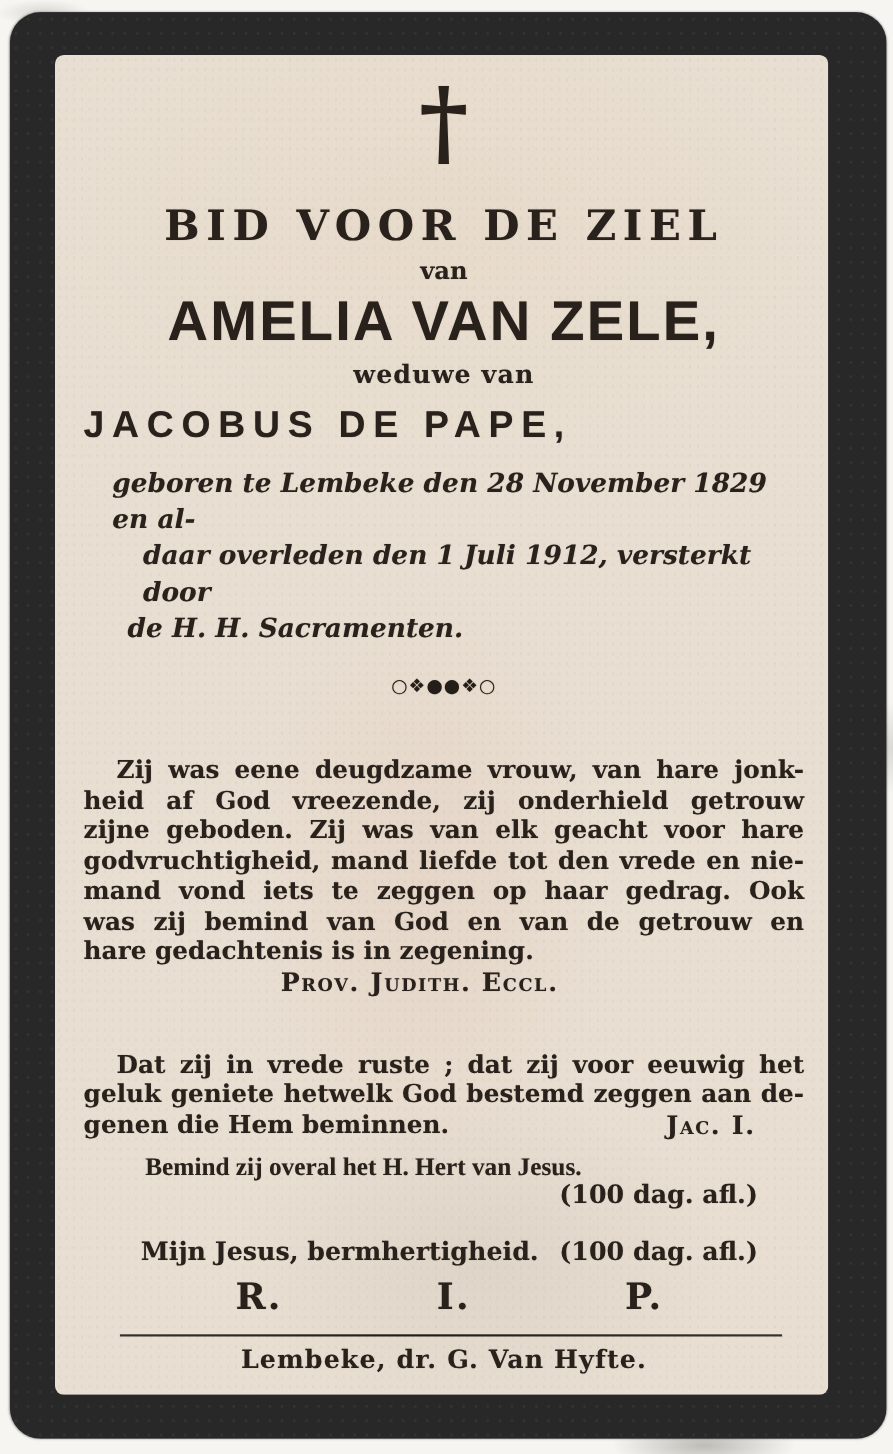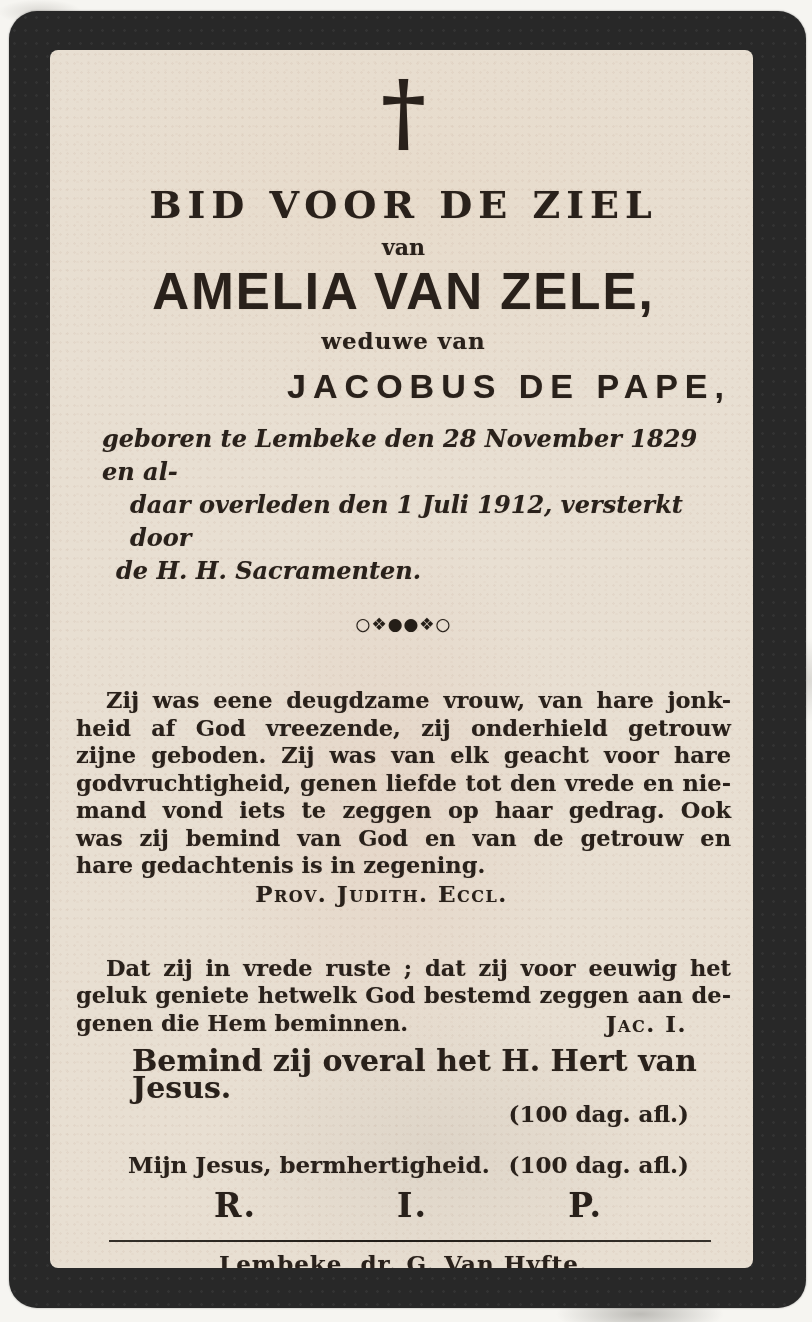--- a/index.html
+++ b/index.html
@@ -41,21 +41,21 @@
     padding: 0 22px 0 26px;
     text-shadow: 0 0 1px rgba(70,50,35,.35);
     overflow: hidden;
   }
 
   .cross { margin-top: 16px; text-align: center; font-size: 86px; line-height: 92px; font-weight: bold; }
   .heading { margin-top: 24px; text-align: center; font-size: 38px; line-height: 46px; font-weight: bold; letter-spacing: 6px; white-space: nowrap; }
   .van { margin-top: 6px; text-align: center; font-size: 22px; line-height: 26px; font-weight: bold; }
   .name { margin-top: 2px; text-align: center; font-family: "Liberation Sans", sans-serif; font-size: 51px; line-height: 60px; font-weight: bold; letter-spacing: 2px; white-space: nowrap; }
   .weduwe { margin-top: 6px; text-align: center; font-size: 23px; line-height: 26px; font-weight: bold; letter-spacing: 1px; }
-  .husband { margin-top: 12px; text-align: right; font-family: "Liberation Sans", sans-serif; font-size: 34px; line-height: 40px; font-weight: bold; letter-spacing: 7px; white-space: nowrap; }
+  .husband { margin-top: 12px; text-align: left; font-family: "Liberation Sans", sans-serif; font-size: 34px; line-height: 40px; font-weight: bold; letter-spacing: 7px; white-space: nowrap; }
 
   .vitals { margin-top: 16px; font-style: italic; font-weight: bold; font-size: 24px; line-height: 33px; }
   .vitals .vl:nth-child(1) { padding-left: 26px; }
   .vitals .vl:nth-child(2) { padding-left: 54px; }
   .vitals .vl:nth-child(3) { padding-left: 40px; }
 
   .ornament { margin-top: 22px; text-align: center; font-family: "DejaVu Sans", sans-serif; font-size: 17px; line-height: 30px; letter-spacing: 1px; color: #241e18; }
 
   .para, .devotion, .imprint, .rip { font-weight: bold; }
   .bl { font-size: 22.5px; line-height: 27.5px; }
@@ -63,21 +63,21 @@
   .indent { text-indent: 30px; margin-top: 48px; }
   .cite { font-variant: small-caps; letter-spacing: 1.5px; font-size: 23px; }
   .cite-line { text-align: center; padding-right: 44px; line-height: 27px; }
   .lastline { display: flex; justify-content: space-between; padding-right: 44px; }
 
   .p1 { margin-top: 26px; }
   .p2 { margin-top: 4px; }
   .p3 { margin-top: 10px; }
 
   .d1 { margin-top: 10px; }
-  .d1 .dtext { font-size: 30px; line-height: 27px; padding-left: 56px; }
+  .d1 .dtext { font-size: 23px; line-height: 27px; padding-left: 56px; font-family: Liberation Serif, serif; }
   .d1 .dright { font-size: 23px; line-height: 26px; text-align: right; padding-right: 42px; }
   .d2 { margin-top: 24px; display: flex; justify-content: space-between; font-size: 23px; line-height: 27px; padding-left: 52px; padding-right: 42px; }
 
   .rip { margin-top: 8px; display: flex; justify-content: space-between; padding: 0 128px 0 138px; font-size: 33px; line-height: 40px; letter-spacing: 2px; }
 
   .rule { margin: 14px 20px 0 33px; height: 2px; background: linear-gradient(90deg, #34302a 0%, #211d18 45%, #36322c 100%); }
   .imprint { margin-top: 8px; text-align: center; font-size: 23px; line-height: 28px; letter-spacing: 1px; }
 </style>
 </head>
 <body>
@@ -99,21 +99,21 @@
         <div class="vl">daar overleden den 1 Juli 1912, versterkt door</div>
         <div class="vl">de H. H. Sacramenten.</div>
       </div>
 
       <div class="ornament">○❖●●❖○</div>
 
       <div class="para p1">
         <div class="bl just indent">Zij was eene deugdzame vrouw, van hare jonk-</div>
         <div class="bl just">heid af God vreezende, zij onderhield getrouw</div>
         <div class="bl just">zijne geboden. Zij was van elk geacht voor hare</div>
-        <div class="bl just">godvruchtigheid, genen liefde tot den vrede en nie-</div>
+        <div class="bl just">godvruchtigheid, mand liefde tot den vrede en nie-</div>
         <div class="bl just">mand vond iets te zeggen op haar gedrag. Ook</div>
         <div class="bl just">was zij bemind van God en van de getrouw en</div>
         <div class="bl">hare gedachtenis is in zegening.</div>
         <div class="cite cite-line">Prov. Judith. Eccl.</div>
       </div>
 
       <div class="para p2">
         <div class="bl just indent">Dat zij in vrede ruste ; dat zij voor eeuwig het</div>
         <div class="bl just">geluk geniete hetwelk God bestemd zeggen aan de-</div>
         <div class="bl lastline">

